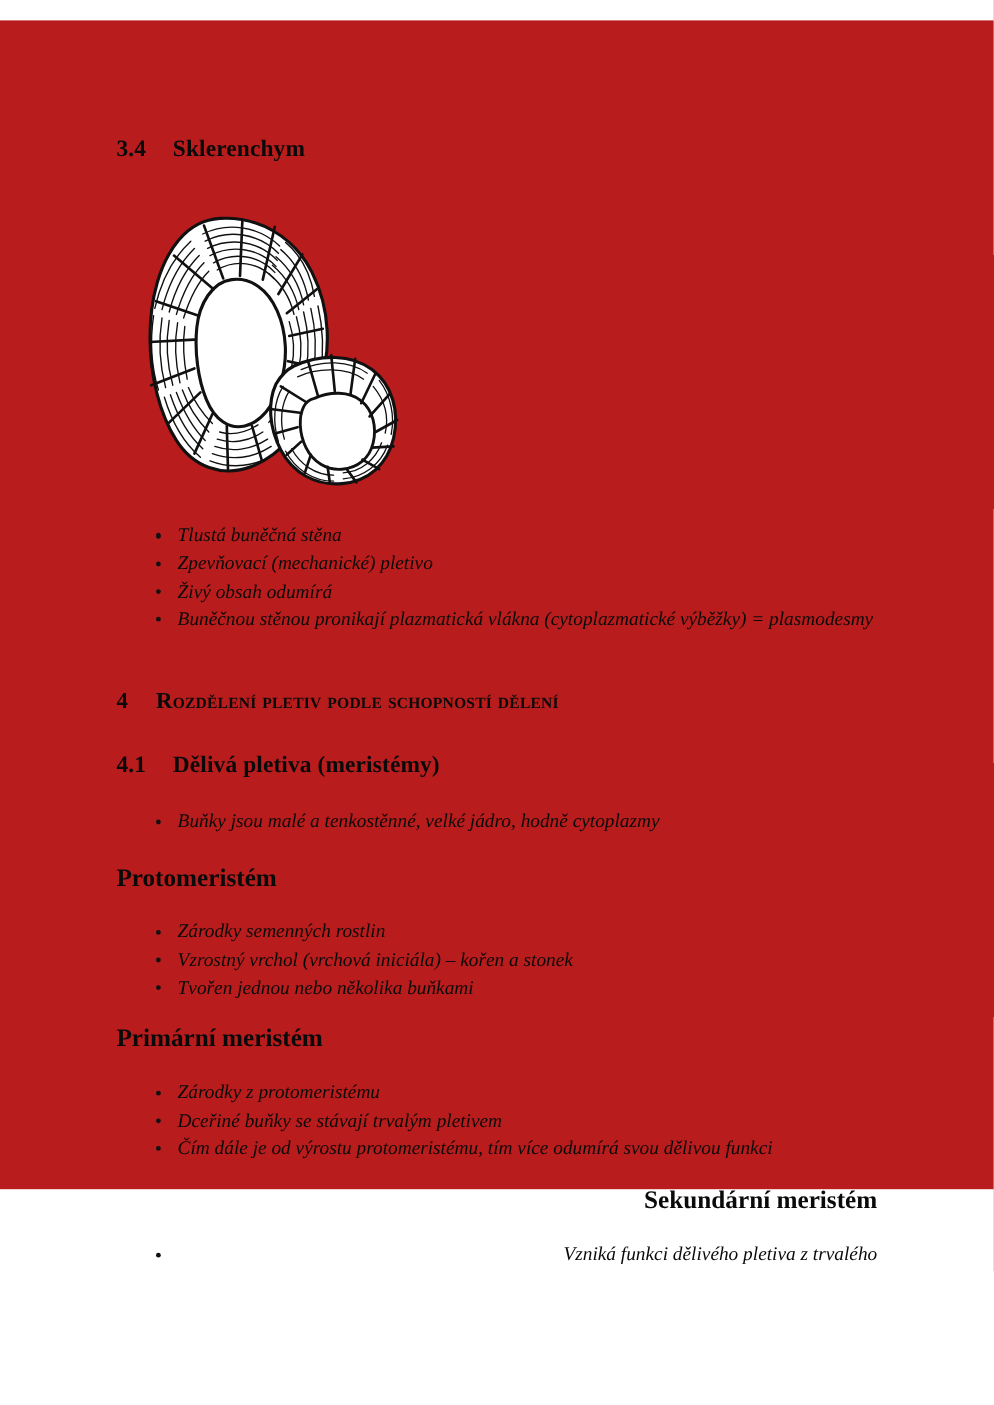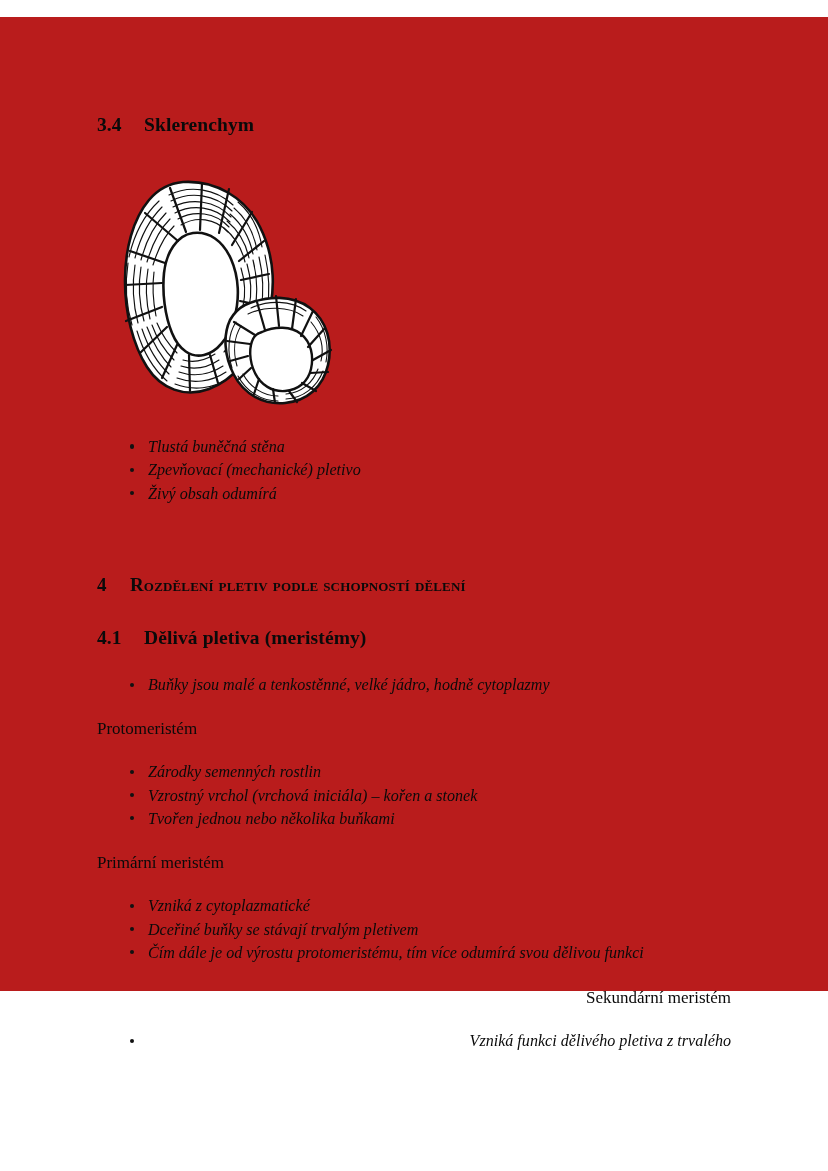--- a/index.html
+++ b/index.html
@@ -56,22 +56,22 @@
     display: inline-block;
     min-width: 33px;
     flex: 0 0 auto;
     font-variant: normal;
   }
   h1.h-main .txt {
     font-variant: small-caps;
     letter-spacing: 0.15px;
   }
   h3.h-term {
-    font-size: 17px;
-    font-weight: normal;
+    font-size: 21px;
+    font-weight: bold;
     margin: 0;
     line-height: 1.25;
   }
 
   
   ul.blist {
     margin: 0;
     padding: 0;
     list-style: none;
   }
@@ -254,20 +254,24 @@
           <span class="ltext">Tlustá buněčná stěna</span>
         </li>
         <li>
           <span class="dot"></span>
           <span class="ltext">Zpevňovací (mechanické) pletivo</span>
         </li>
         <li>
           <span class="dot"></span>
           <span class="ltext">Živý obsah odumírá</span>
         </li>
+        <li class="justify">
+          <span class="dot"></span>
+          <span class="ltext">Buněčnou stěnou pronikají plazmatická vlákna (cytoplazmatické výběžky) = plasmodesmy</span>
+        </li>
       </ul>
     </div>
 
     <div class="blk" style="top:460px;">
       <h1 class="h-main">
         <span class="num">4</span>
         <span class="txt">Rozdělení pletiv podle schopností dělení</span>
       </h1>
     </div>
 
@@ -300,21 +304,21 @@
           <span class="ltext">Tvořen jednou nebo několika buňkami</span>
         </li>
       </ul>
     </div>
 
     <div class="blk" style="top:739px;">
       <h3 class="h-term">Primární meristém</h3>
       <ul class="blist" style="margin-top:21px;">
         <li>
           <span class="dot"></span>
-          <span class="ltext">Vzniká z cytoplazmatické</span>
+          <span class="ltext">Zárodky z protomeristému</span>
         </li>
         <li>
           <span class="dot"></span>
           <span class="ltext">Dceřiné buňky se stávají trvalým pletivem</span>
         </li>
         <li>
           <span class="dot"></span>
           <span class="ltext">Čím dále je od výrostu protomeristému, tím více odumírá svou dělivou funkci</span>
         </li>
       </ul>

